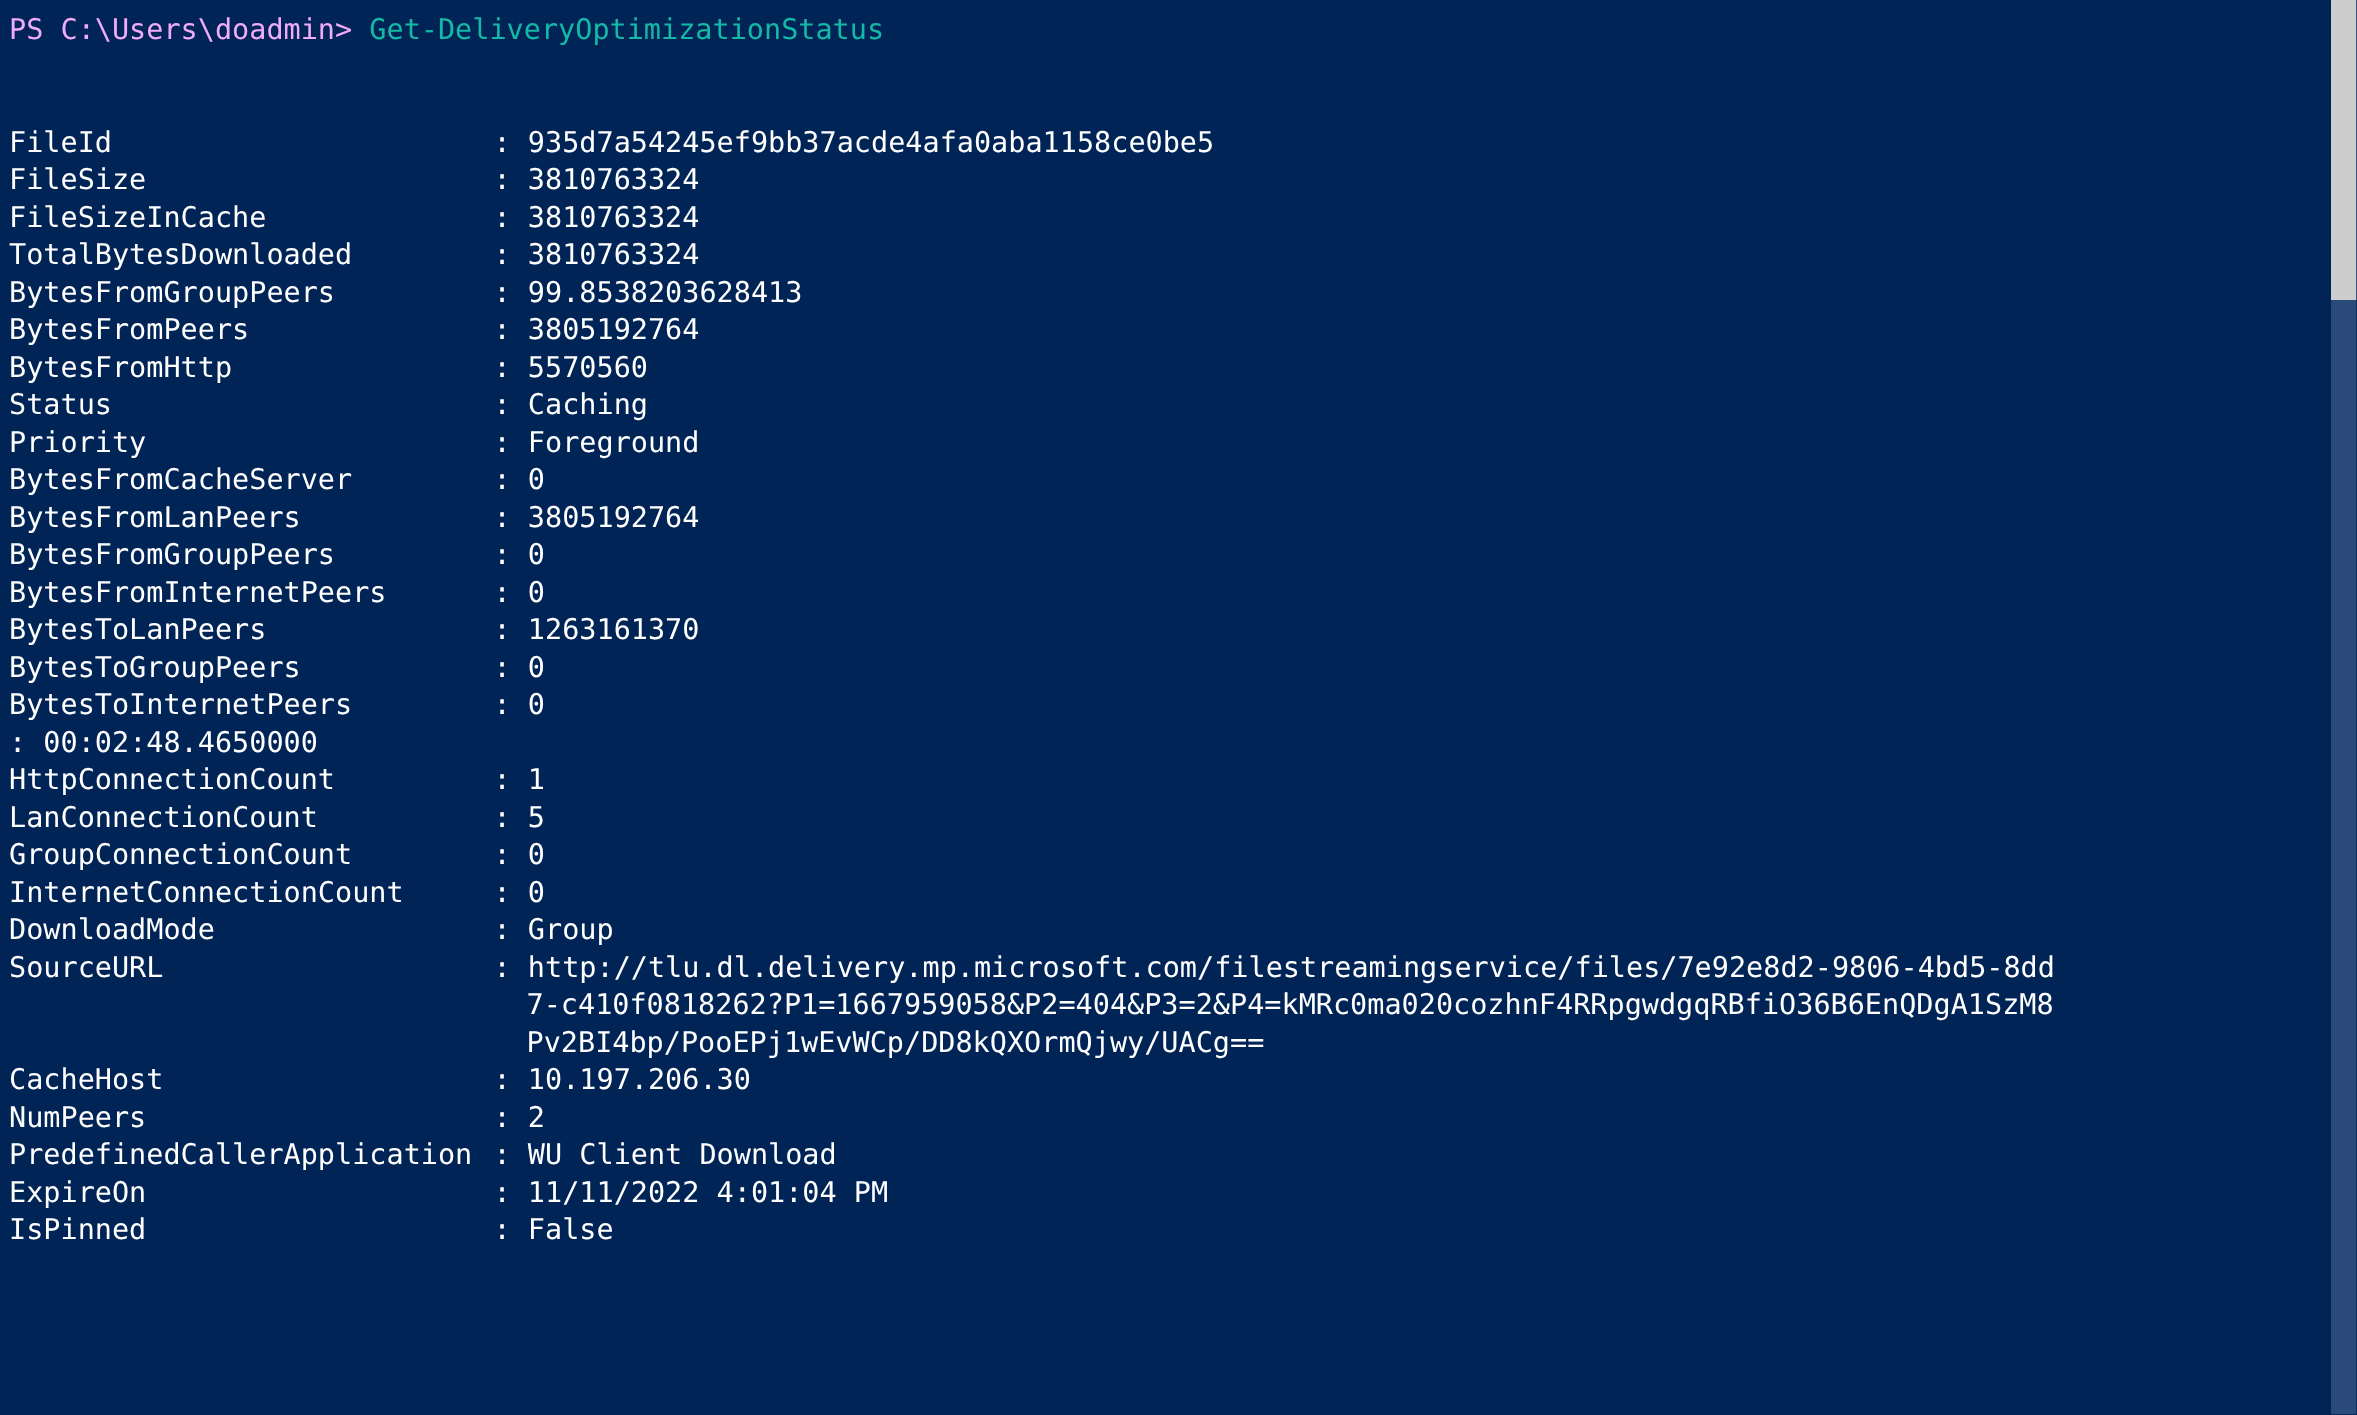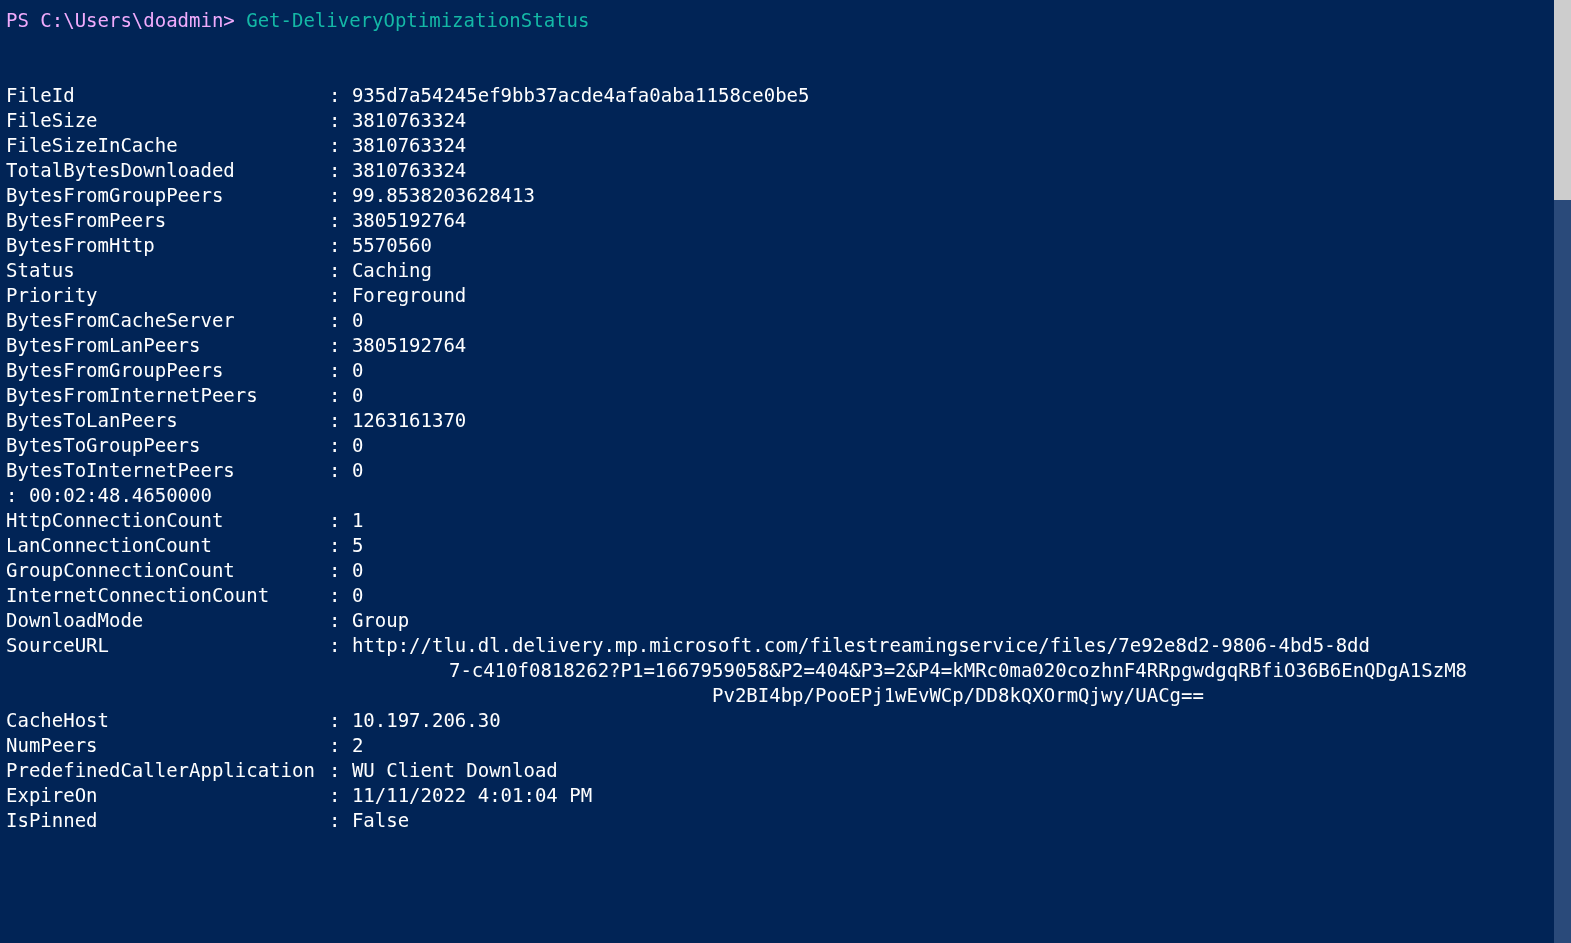--- a/index.html
+++ b/index.html
@@ -61,21 +61,20 @@
       flex-shrink: 0;
     }
     .prop-val {
       word-break: break-all;
       white-space: pre-wrap;
     }
     .continuation {
       padding-left: 345px;
       white-space: pre-wrap;
       word-break: break-all;
-      text-align: center;
     }
   </style>
 </head>
 <body>
 
 <div class="prompt-line"><span class="prompt-prefix">PS C:\Users\doadmin&gt; </span><span class="prompt-command">Get-DeliveryOptimizationStatus</span></div>
 
 <div class="output">
   <div class="prop-row"><span class="prop-key">FileId</span><span class="prop-sep">: </span><span class="prop-val">935d7a54245ef9bb37acde4afa0aba1158ce0be5</span></div>
   <div class="prop-row"><span class="prop-key">FileSize</span><span class="prop-sep">: </span><span class="prop-val">3810763324</span></div>

